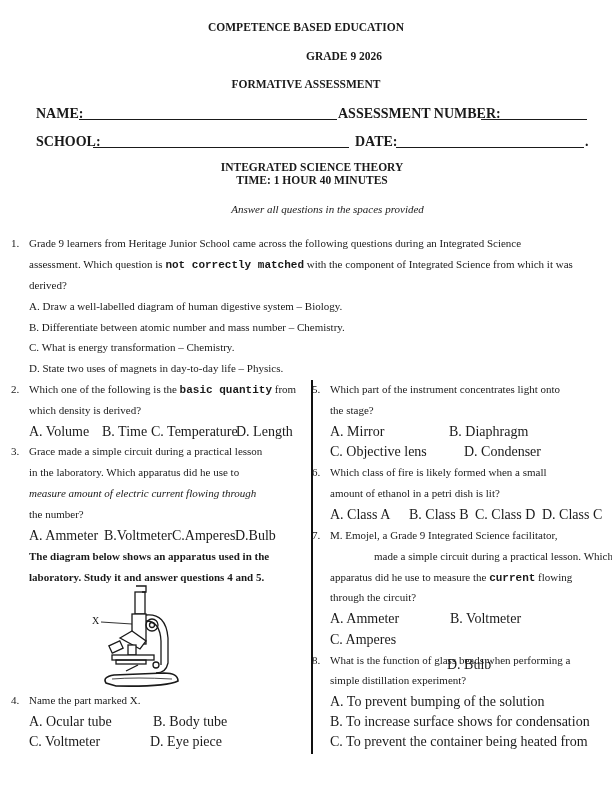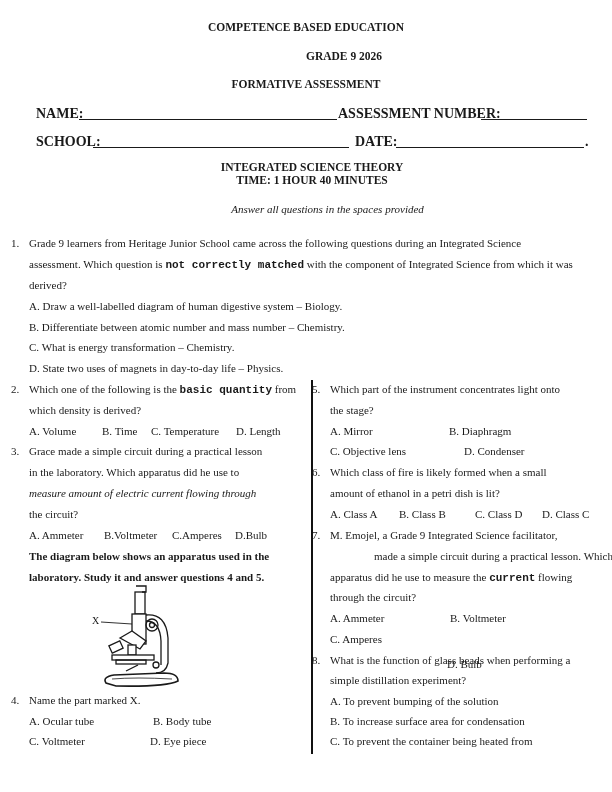--- a/index.html
+++ b/index.html
@@ -10,21 +10,21 @@
   }
   .abs { position: absolute; white-space: nowrap; }
   .hdr { left: 0; width: 612px; text-align: center; font-weight: bold; font-size: 11.5px; }
   .fieldrow { font-weight: bold; font-size: 14px; }
   .line { position: absolute; border-bottom: 1px solid #1a1a1a; height: 0; }
   .title2 { left: 0; width: 624px; text-align: center; font-weight: bold; font-size: 11.5px; line-height: 13px; }
   .instr { left: 0; width: 655px; text-align: center; font-style: italic; font-size: 11px; }
   .q { font-size: 11px; line-height: 21px; }
   b { font-weight: bold; font-family: Liberation Mono, monospace; }
   .divider { position: absolute; left: 311px; top: 380px; width: 1.5px; height: 374px; background: #111; }
-  .opt { position: absolute; font-size: 11px; white-space: nowrap; }
+  .opt { position: absolute; font-size: 14px; white-space: nowrap; }
 </style>
 </head>
 <body>
 
 <div class="abs hdr" style="top:21px;">COMPETENCE BASED EDUCATION</div>
 <div class="abs hdr" style="top:50px;padding-left:38px;">GRADE 9 2026</div>
 <div class="abs hdr" style="top:78px;">FORMATIVE ASSESSMENT</div>
 
 <div class="abs fieldrow" style="left:36px; top:106px;">NAME:</div>
 <div class="line" style="left:79px; top:119px; width:258px;"></div>
@@ -57,21 +57,21 @@
 <div class="abs q" style="left:29px; top:400px;">which density is derived?</div>
 <div class="opt q" style="left:29px; top:421px;">A. Volume</div>
 <div class="opt q" style="left:102px; top:421px;">B. Time</div>
 <div class="opt q" style="left:151px; top:421px;">C. Temperature</div>
 <div class="opt q" style="left:236px; top:421px;">D. Length</div>
 
 <div class="abs q" style="left:11px; top:441px;">3.</div>
 <div class="abs q" style="left:29px; top:441px;">Grace  made a simple circuit during a practical lesson</div>
 <div class="abs q" style="left:29px; top:462px;">in the laboratory. Which apparatus did he use to</div>
 <div class="abs q" style="left:29px; top:483px;font-style:italic;">measure amount of electric current flowing through</div>
-<div class="abs q" style="left:29px; top:504px;">the circuit?</div>
+<div class="abs q" style="left:29px; top:504px;">the number?</div>
 <div class="opt q" style="left:29px; top:525px;">A. Ammeter</div>
 <div class="opt q" style="left:104px; top:525px;">B.Voltmeter</div>
 <div class="opt q" style="left:172px; top:525px;">C.Amperes</div>
 <div class="opt q" style="left:235px; top:525px;">D.Bulb</div>
 
 <div class="abs q" style="left:29px; top:546px; font-weight:bold;">The diagram below shows an apparatus used in the</div>
 <div class="abs q" style="left:29px; top:567px; font-weight:bold;">laboratory. Study it and answer questions 4 and 5.</div>
 
 <div class="abs" style="left:86px; top:583px; width:110px; height:104px;">
   <svg width="110" height="104" viewBox="0 0 110 104" fill="none" stroke="#1a1a1a" stroke-width="1.3">
@@ -118,32 +118,32 @@
 <div class="abs q" style="left:330px; top:400px;">the stage?</div>
 <div class="opt q" style="left:330px; top:421px;">A. Mirror</div>
 <div class="opt q" style="left:438px; top:421px;margin-left:11px;">B. Diaphragm</div>
 <div class="opt q" style="left:330px; top:441px;">C. Objective lens</div>
 <div class="opt q" style="left:464px; top:441px;">D. Condenser</div>
 
 <div class="abs q" style="left:312px; top:462px;">6.</div>
 <div class="abs q" style="left:330px; top:462px;">Which class of fire is likely formed when a small</div>
 <div class="abs q" style="left:330px; top:483px;">amount of ethanol in a petri dish is lit?</div>
 <div class="opt q" style="left:330px; top:504px;">A. Class A</div>
-<div class="opt q" style="left:399px; top:504px;text-align:center;">B. Class B</div>
+<div class="opt q" style="left:409px; top:504px;text-align:center;">B. Class B</div>
 <div class="opt q" style="left:475px; top:504px;">C. Class D</div>
 <div class="opt q" style="left:542px; top:504px;">D. Class C</div>
 
 <div class="abs q" style="left:312px; top:525px;">7.</div>
 <div class="abs q" style="left:330px; top:525px;">M. Emojel, a Grade 9 Integrated Science facilitator,</div>
 <div class="abs q" style="left:330px; top:546px;margin-left:44px;">made a simple circuit during a practical lesson. Which</div>
 <div class="abs q" style="left:330px; top:567px;"><span>apparatus did he use to measure the </span><b>current</b><span> flowing</span></div>
 <div class="abs q" style="left:330px; top:587px;">through the circuit?</div>
 <div class="opt q" style="left:330px; top:608px;">A. Ammeter</div>
 <div class="opt q" style="left:450px; top:608px;">B. Voltmeter</div>
 <div class="opt q" style="left:330px; top:629px;">C. Amperes</div>
 <div class="opt q" style="left:447px; top:654px;">D. Bulb</div>
 
 <div class="abs q" style="left:312px; top:650px;">8.</div>
 <div class="abs q" style="left:330px; top:650px;">What is the function of glass beads when performing a</div>
 <div class="abs q" style="left:330px; top:670px;">simple distillation experiment?</div>
 <div class="opt q" style="left:330px; top:691px;">A. To prevent bumping of the solution</div>
-<div class="opt q" style="left:330px; top:711px;">B. To increase surface area for condensation</div>
+<div class="opt q" style="left:330px; top:711px;">B. To increase surface shows for condensation</div>
 <div class="opt q" style="left:330px; top:731px;">C. To prevent the container being heated from</div>
 
 </body></html>

